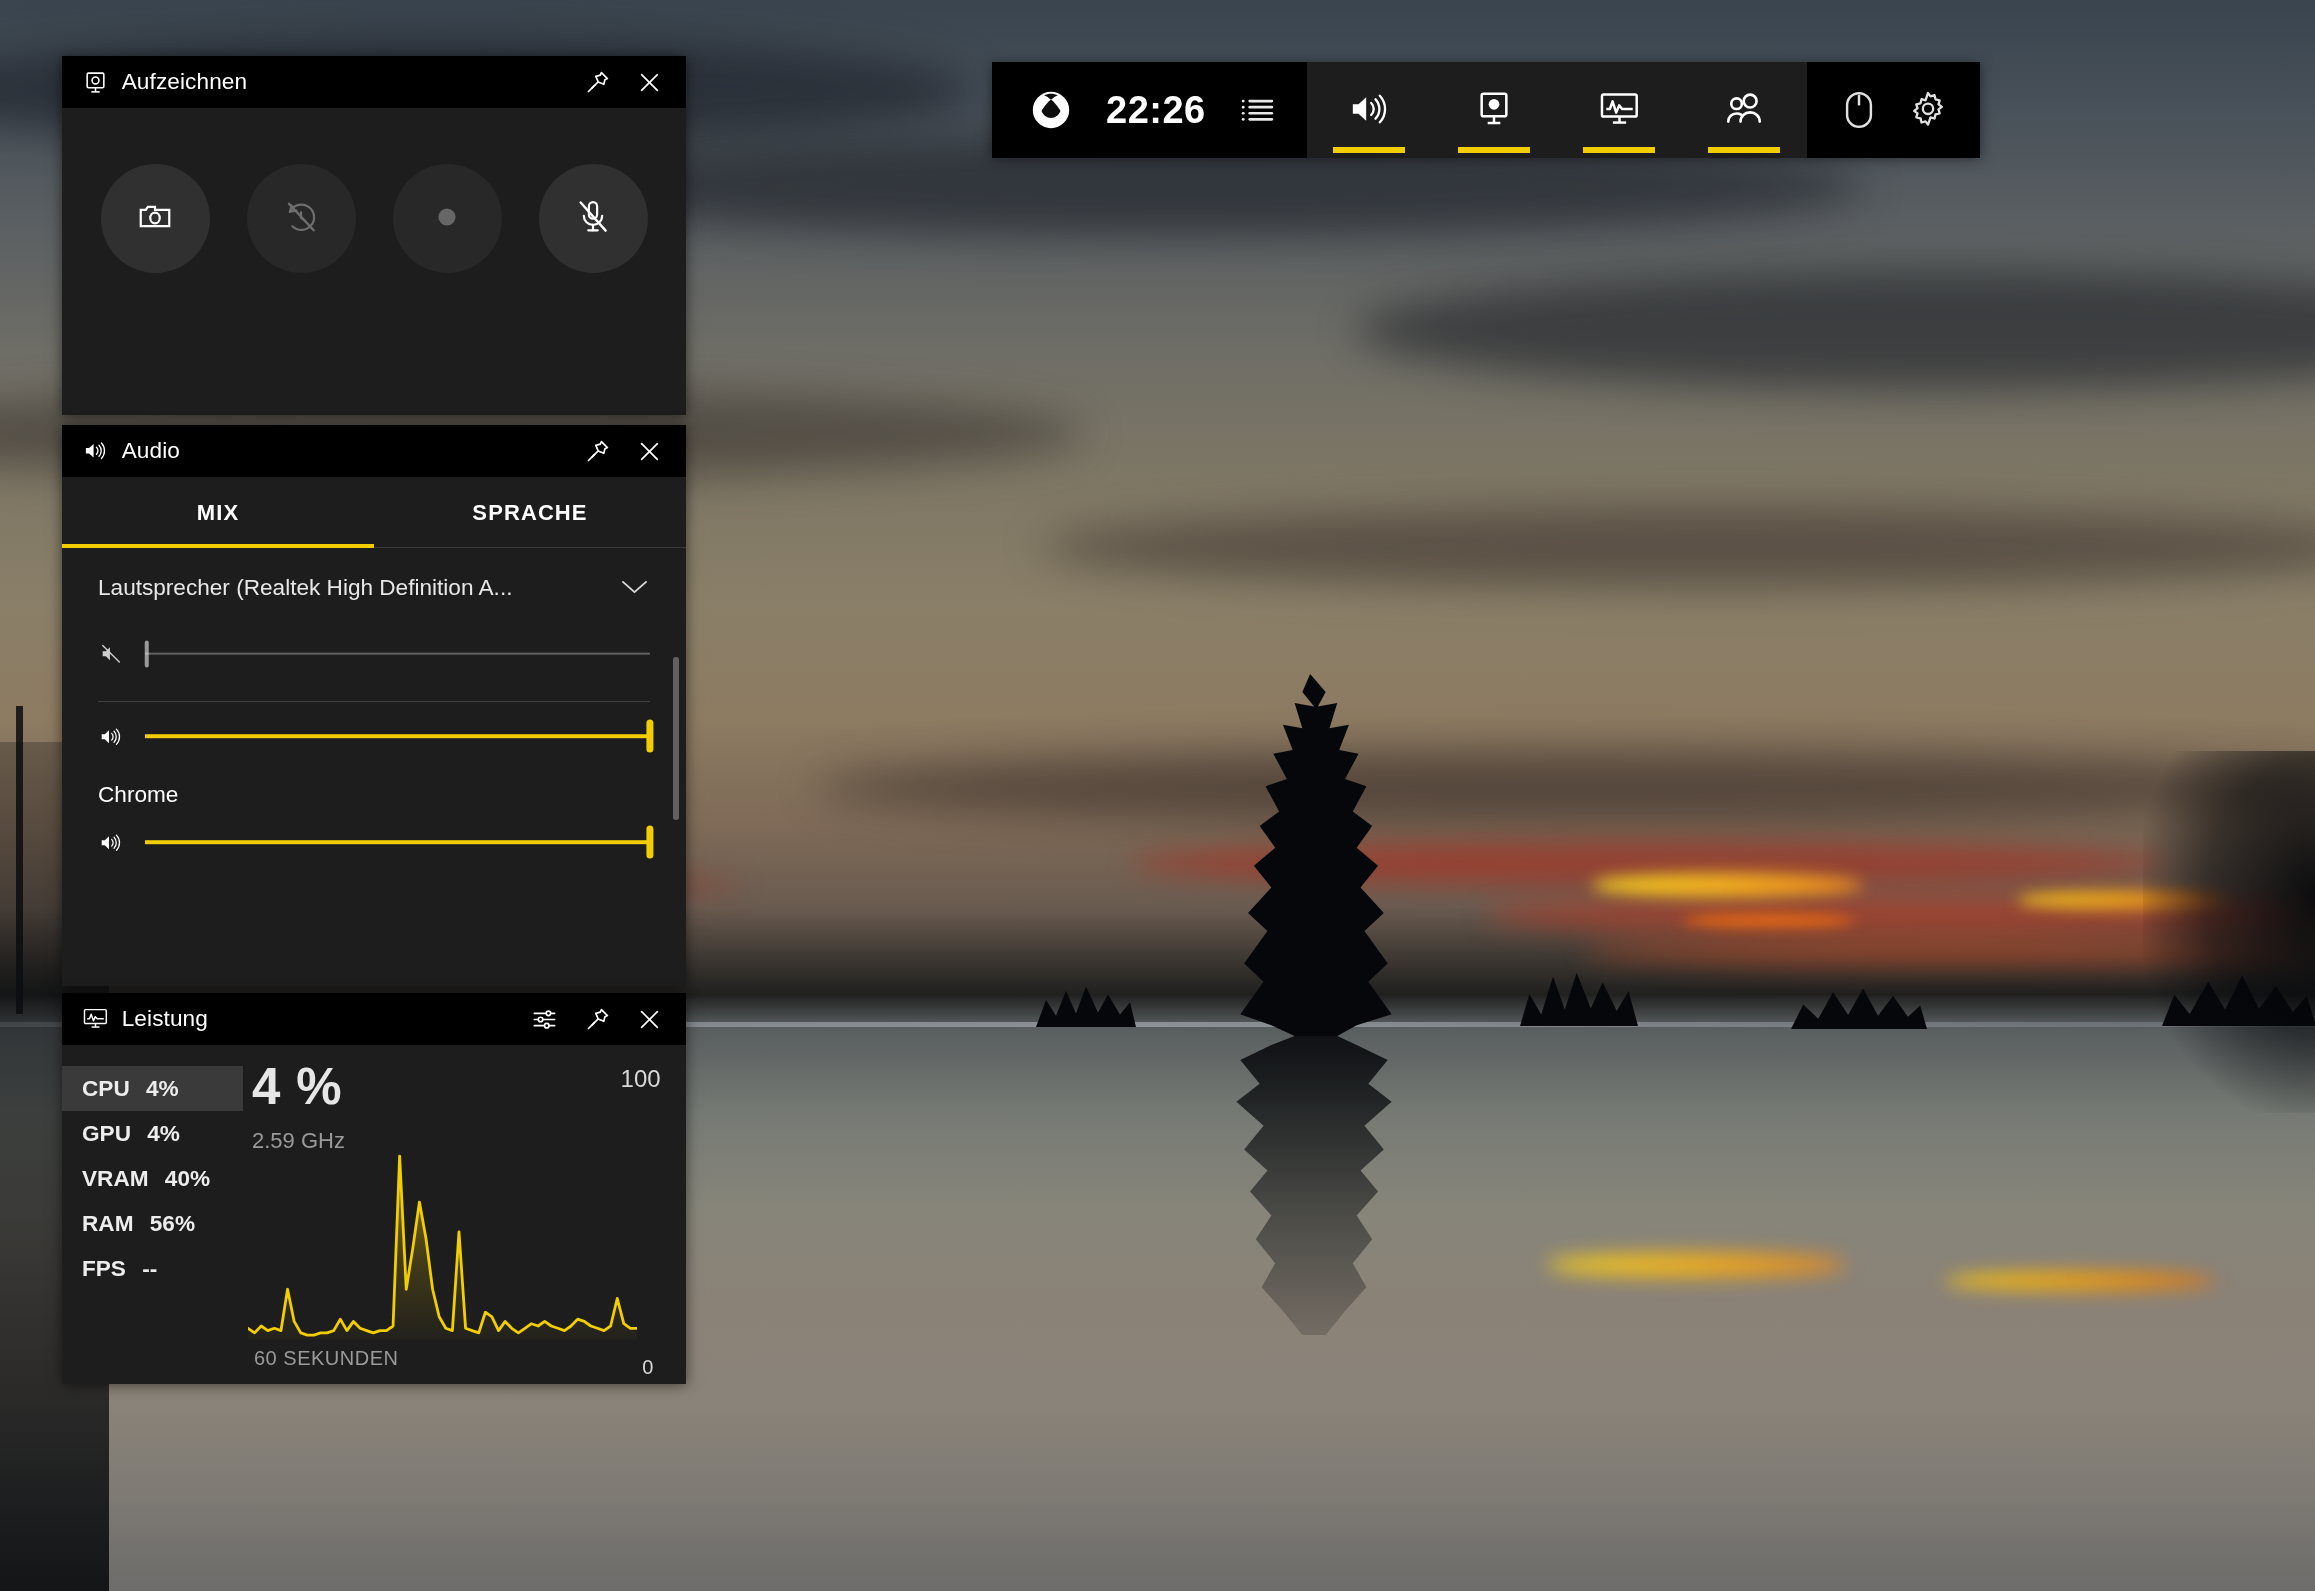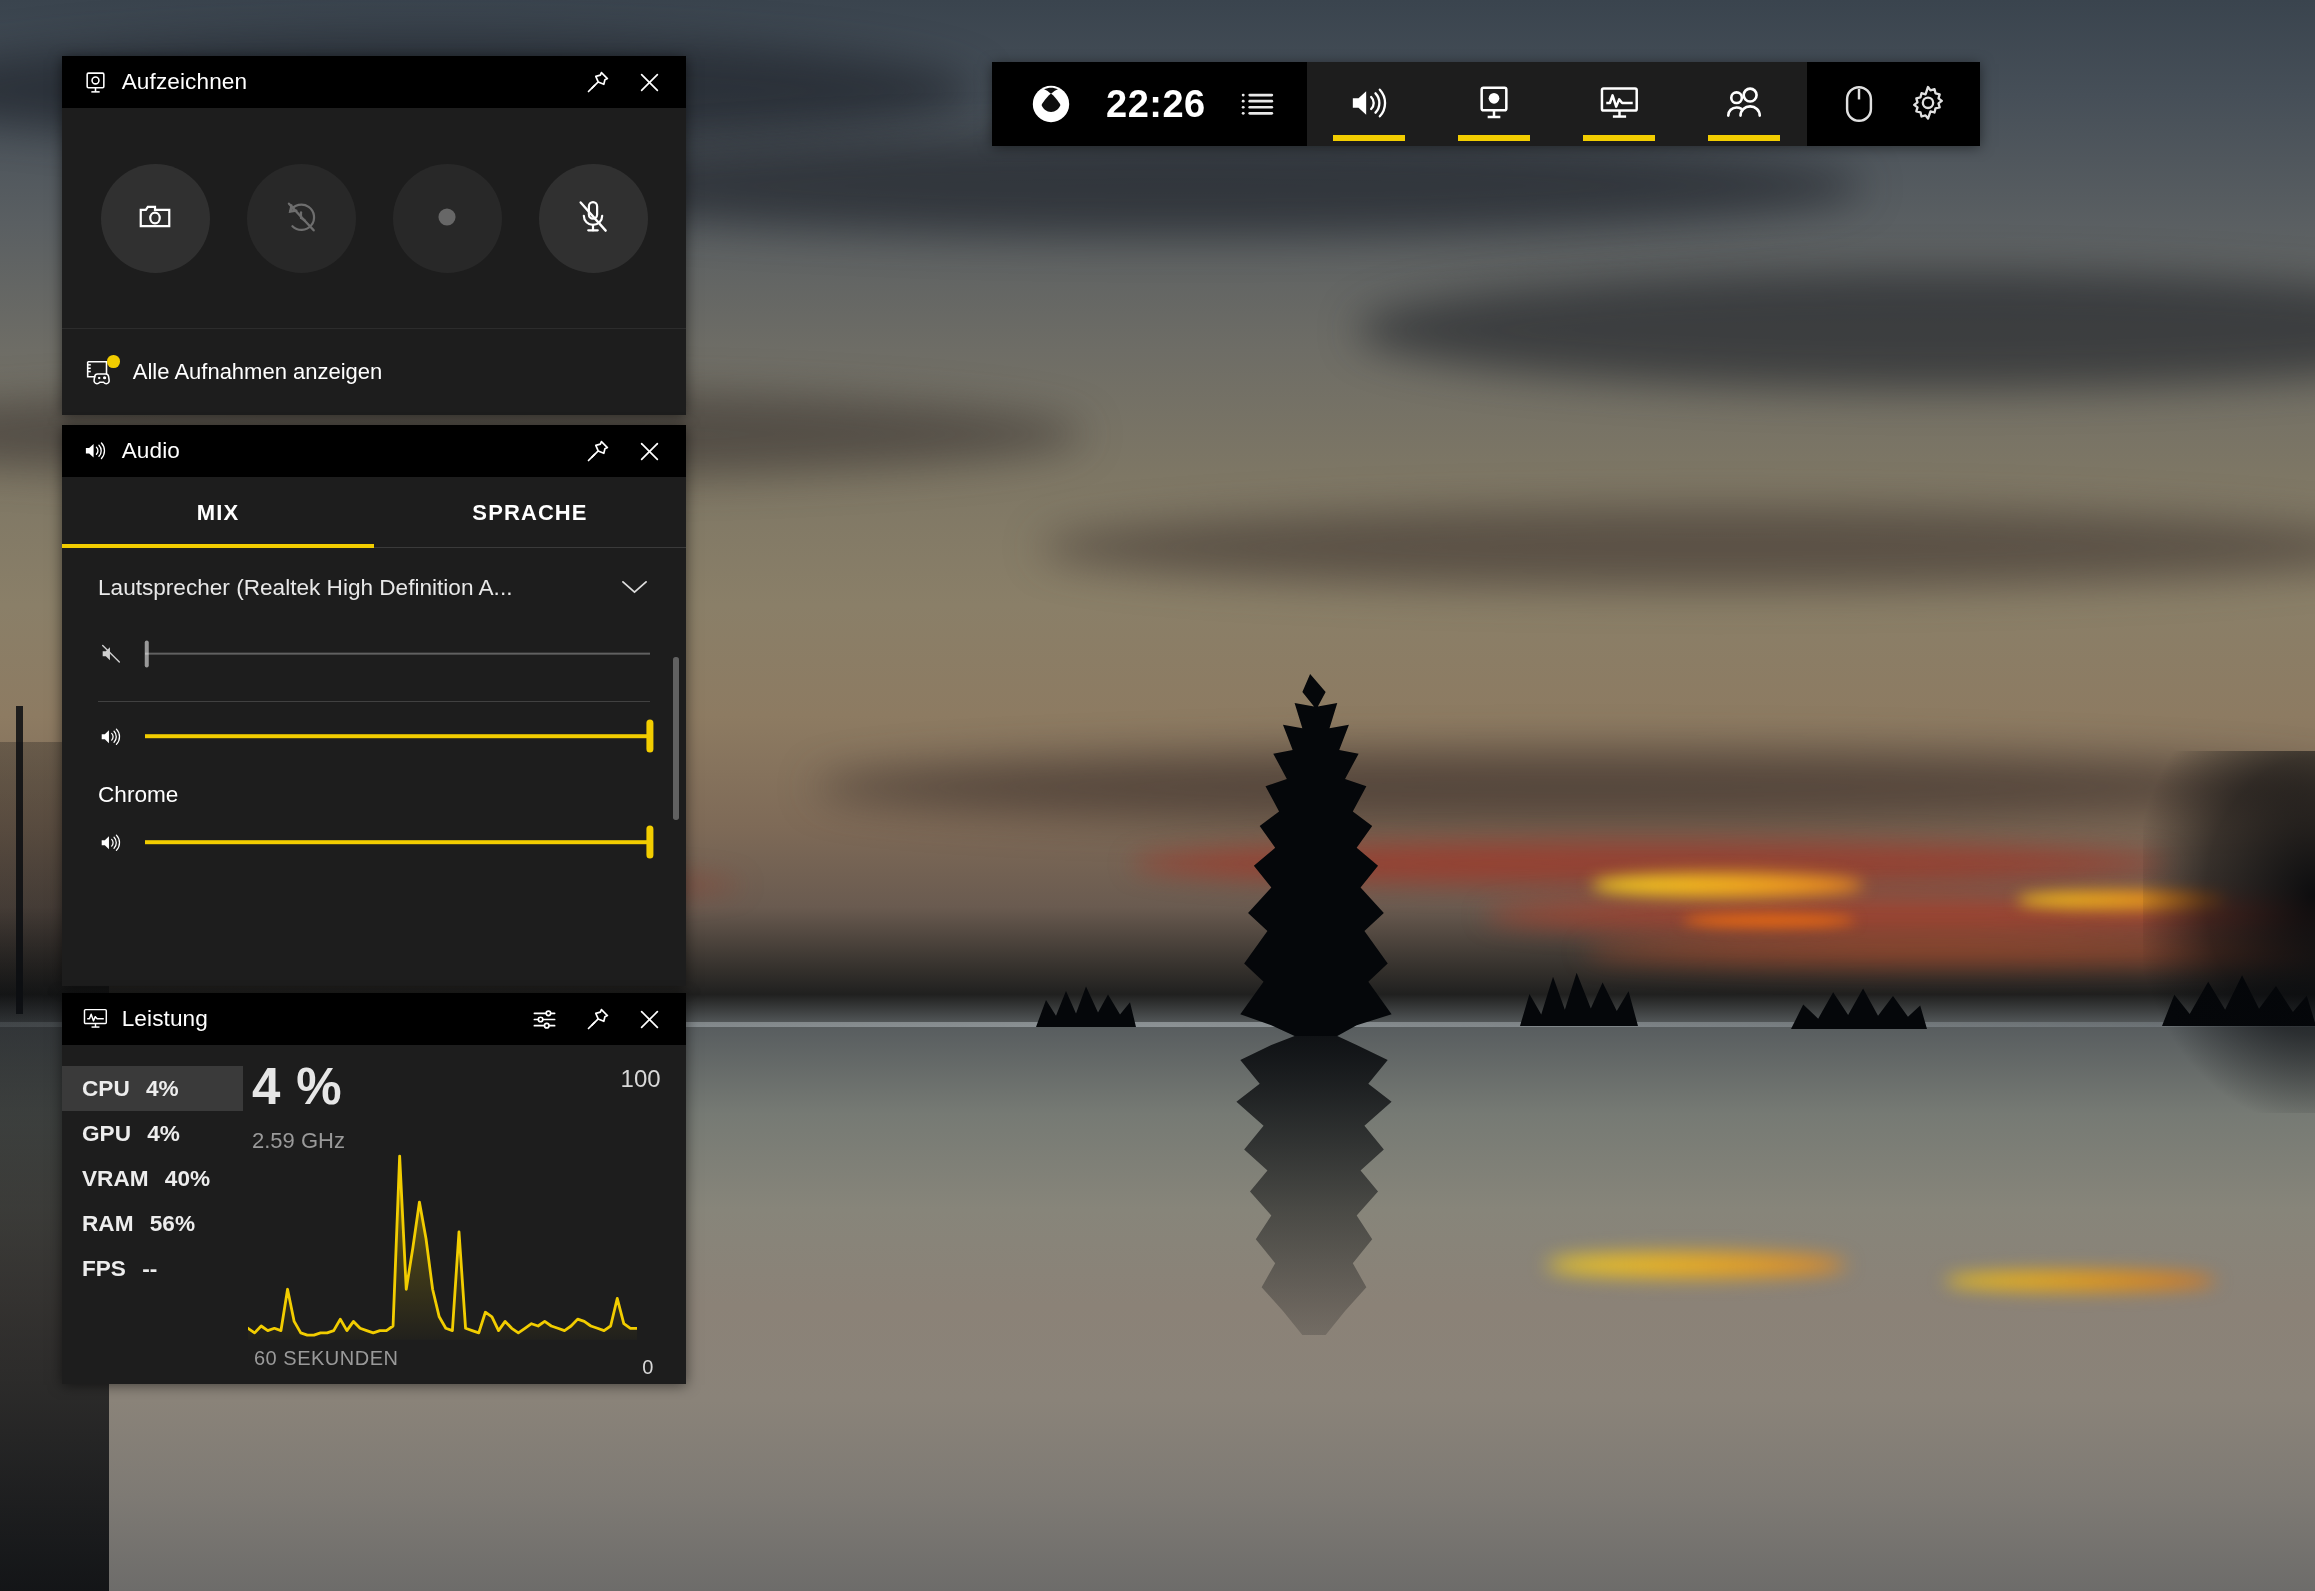--- a/index.html
+++ b/index.html
@@ -191,21 +191,21 @@
   #big-val { color: #e6e6e6; font-size: 51px; font-weight: 600; line-height: 1; letter-spacing: 0.9px; }
   #sub-val { color: #9a9a9a; font-size: 22px; margin-top: 16.3px; }
   #axis-max { position: absolute; right: 5.4px; top: 3.6px; color: #d8d8d8; font-size: 24px; }
   #axis-min { position: absolute; right: 12.7px; bottom: 3.6px; color: #d8d8d8; font-size: 20px; }
   #axis-time { position: absolute; left: 11px; bottom: 13px; color: #9a9a9a; font-size: 20px; letter-spacing: 0.5px; }
   #chart-svg { position: absolute; left: 5.4px; top: 42px; }
 
   
   #toolbar {
     position: absolute; left: 992px; top: 62px;
-    height: 84px; display: flex;
+    height: 96px; display: flex;
     box-shadow: 0 1.8px 12.7px rgba(0,0,0,0.5);
   }
   #tb-left {
     background: #000; display: flex; align-items: center;
     gap: 34px; padding: 0 31px 0 38px;
   }
   #xbox-logo { width: 42px; height: 42px; flex: 0 0 auto; cursor: pointer; }
   #tb-clock { color: #fff; font-size: 38px; font-weight: 700; letter-spacing: 0.5px; }
   #tb-menu { width: 36px; height: 36px; cursor: pointer; display: flex; align-items: center; }
   #tb-mid { background: #1d1d1d; display: flex; }
@@ -317,37 +317,20 @@
           <rect x="9.4" y="2.6" width="5.2" height="10.4" rx="2.6"></rect>
           <path d="M6.2 11.2a5.8 5.8 0 0 0 11.6 0"></path>
           <line x1="12" y1="17" x2="12" y2="20.4"></line>
           <line x1="9.0" y1="20.4" x2="15.0" y2="20.4"></line>
           <line x1="4.2" y1="2.8" x2="20.0" y2="20.6" stroke-width="1.5"></line>
         </svg>
       </span>
     </div>
   </div>
 
-  <div id="rec-footer">
-    <span class="gallery-wrap">
-      <svg width="31" height="27" viewBox="0 0 26 22" fill="none" stroke="#fff" stroke-width="1.3">
-        <path d="M1.4 2h15.8v10.4"></path>
-        <path d="M1.4 2v12.6h6.6"></path>
-        <line x1="1.4" y1="4.6" x2="4.0" y2="4.6"></line>
-        <line x1="1.4" y1="7.4" x2="4.0" y2="7.4"></line>
-        <line x1="1.4" y1="10.2" x2="4.0" y2="10.2"></line>
-        <path d="M9.2 20.4c-1.6 0-2.6-1.4-2.4-3.0l.5-3.1c.2-1.2 1.1-2.0 2.3-2.0h7.0c1.2 0 2.1.8 2.3 2.0l.5 3.1c.2 1.6-.8 3.0-2.4 3.0-1.0 0-1.7-.6-2.3-1.3h-3.1c-.6.7-1.3 1.3-2.4 1.3z"></path>
-        <line x1="10.2" y1="15.6" x2="12.0" y2="15.6"></line>
-        <line x1="11.1" y1="14.7" x2="11.1" y2="16.5"></line>
-        <circle cx="15.6" cy="15.4" r=".7" fill="#fff"></circle>
-      </svg>
-      <span class="badge-dot"></span>
-    </span>
-    <span class="lbl">Alle Aufnahmen anzeigen</span>
-  </div>
 </div>
 
 <div class="widget" id="audio-widget">
   <div class="titlebar">
     <span class="title-ico">
       <svg width="25" height="23.5" viewBox="0 0 26 24" fill="none" stroke="#fff" stroke-width="1.4" stroke-linecap="round">
         <path d="M3 9.2h3.4L11 5.0v14L6.4 14.8H3z" fill="#fff" stroke="none"></path>
         <path d="M14.0 8.4a5.0 5.0 0 0 1 0 7.2"></path>
         <path d="M16.6 6.2a8.4 8.4 0 0 1 0 11.6"></path>
         <path d="M19.2 4.0a11.8 11.8 0 0 1 0 16.0"></path>

